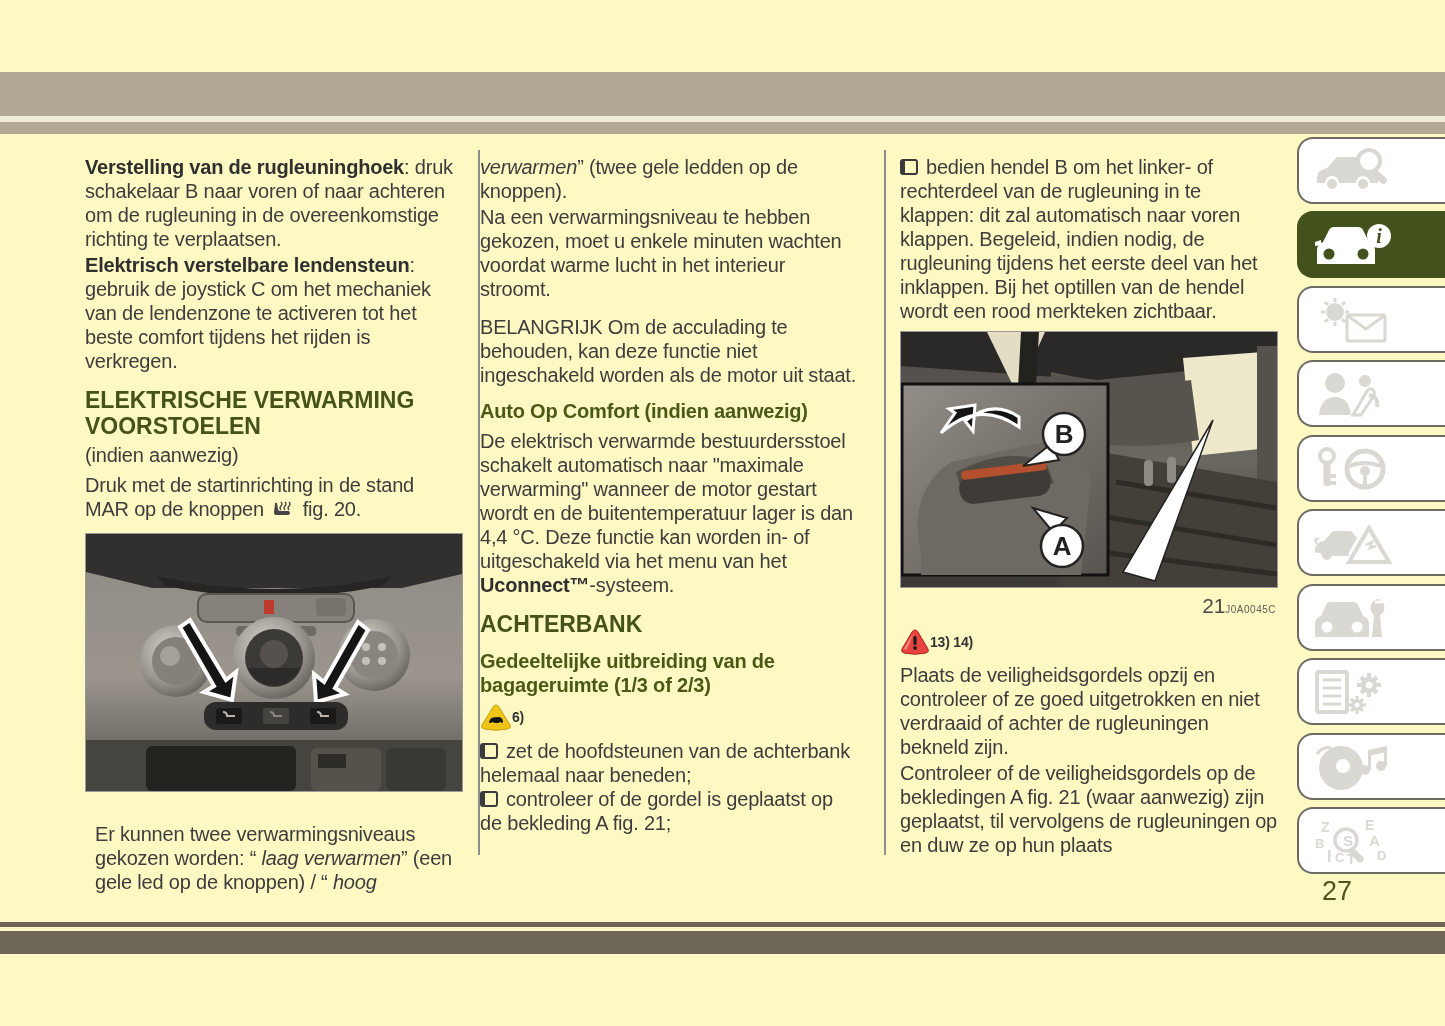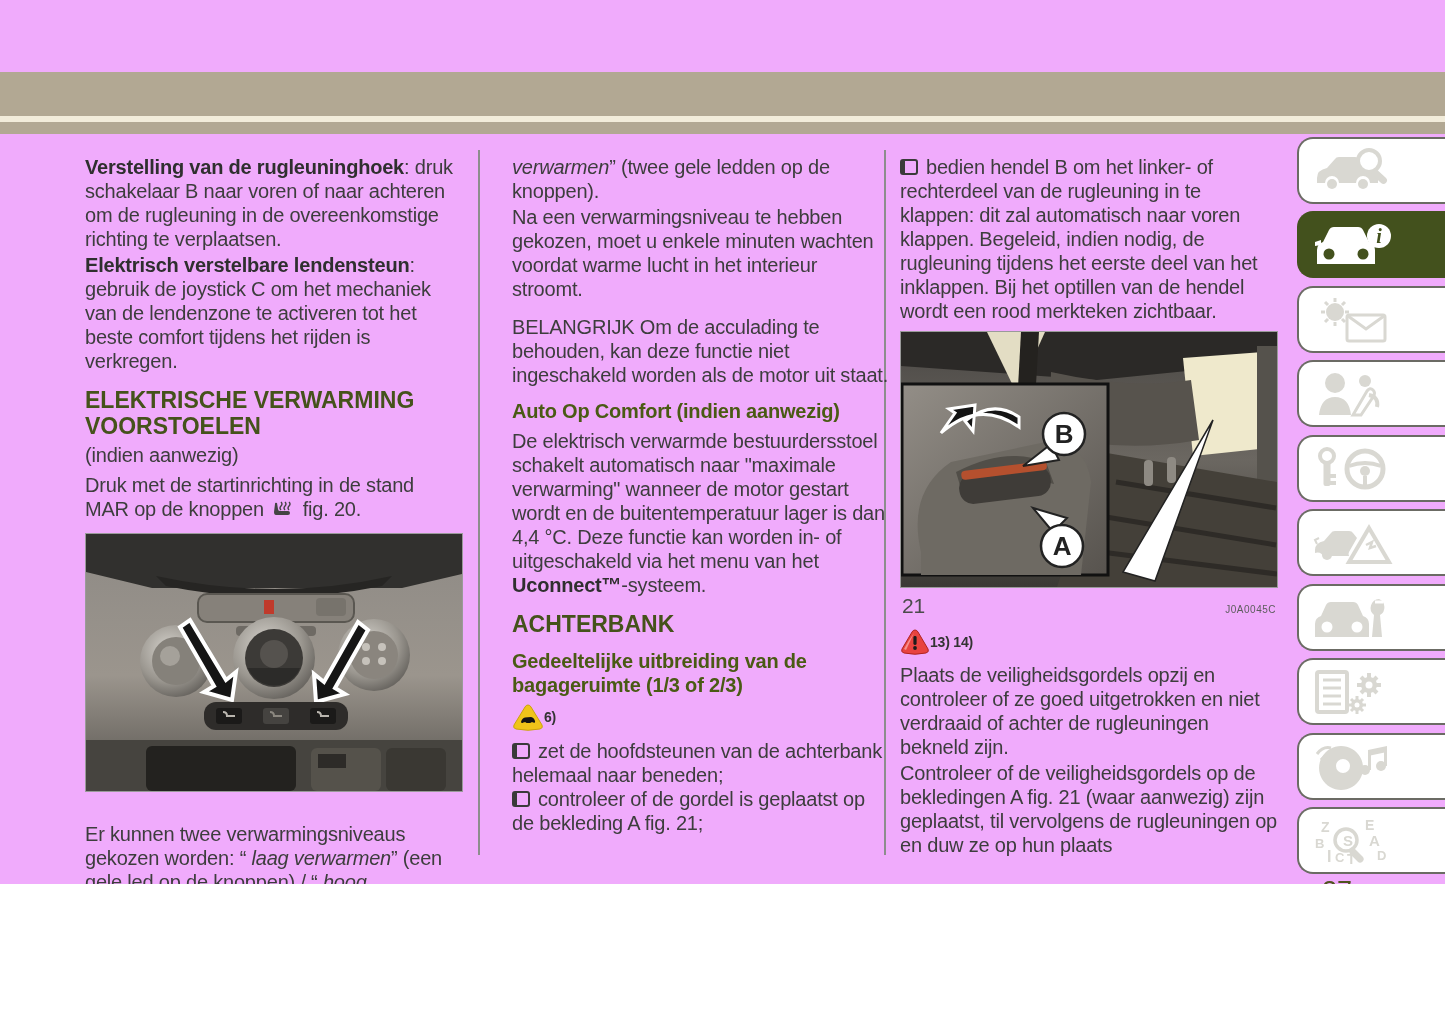--- a/index.html
+++ b/index.html
@@ -1,40 +1,40 @@
 <!DOCTYPE html>
 <html><head>
 <meta charset="utf-8">
 <style>
   html,body{margin:0;padding:0;background:#fff;}
-  .page{position:relative;width:1445px;height:884px;background:#f0abfc;overflow:hidden;
+  .page{position:relative;width:1445px;height:1026px;background:#fef9c3;overflow:hidden;
         font-family:"Liberation Sans","DejaVu Sans",sans-serif;color:#3d3d3d;}
   
   .band-top-main{position:absolute;left:0;top:72px;width:1445px;height:44px;background:#b2a893;}
   .band-top-sep{position:absolute;left:0;top:116px;width:1445px;height:6px;background:#f2ecda;}
   .band-top-thin{position:absolute;left:0;top:122px;width:1445px;height:12px;background:#b2a893;}
   .band-bot-thin{position:absolute;left:0;top:922px;width:1445px;height:5px;background:#6e6756;}
   .band-bot-main{position:absolute;left:0;top:931px;width:1445px;height:23px;background:#6e6756;}
   
   .col{position:absolute;top:155px;width:378px;font-size:20px;line-height:24px;letter-spacing:-0.2px;}
-  .col1{left:85px;} .col2{left:512px;} .col3{left:900px;}
+  .col1{left:85px;} .col2{left:480px;} .col3{left:900px;}
   .vdiv{position:absolute;top:150px;width:2px;height:705px;background:#8d8d8d;}
   .vdiv1{left:478px;} .vdiv2{left:884px;}
   p{margin:0 0 2px 0;}
   .lead{font-weight:bold;color:#2f2f2f;}
   h2.sec{margin:14px 0 4px 0;font-size:23px;line-height:26px;color:#45521b;letter-spacing:0;}
   h3.sub{margin:12px 0 6px 0;font-size:20px;line-height:24px;color:#4a5a14;}
   .it{font-style:italic;}
   .bd{font-weight:bold;color:#2f2f2f;}
   ul.steps{list-style:none;margin:0;padding:0;}
   ul.steps li{margin:0;}
   .sqbullet{display:inline-block;width:11px;height:12px;border:2px solid #3a3a3a;border-left-width:5px;
              border-radius:3px;margin-right:8px;vertical-align:-1px;}
   .figure{width:376px;border:1px solid #9a9a9a;display:block;}
-  .figcap{display:flex;justify-content:space-between;align-items:baseline;margin:6px 2px 0 2px;}
+  .figcap{display:flex;justify-content:flex-end;align-items:baseline;margin:6px 2px 0 2px;}
   .fignum{font-size:21px;color:#4b4b4b;}
   .figcode{font-size:10px;color:#5c5c5c;letter-spacing:0.5px;}
   .warnrow{display:flex;align-items:center;margin:6px 0 8px 0;}
   .noteref{font-size:14px;font-weight:bold;color:#333;}
   .seaticon{vertical-align:-2px;margin:0 4px;}
   
   .sidebar{position:absolute;left:1297px;top:0;width:148px;height:1026px;}
   .tab{position:absolute;left:0;width:148px;height:67px;background:#fff;border:2px solid #6b6b64;
        border-right:none;border-radius:16px 0 0 16px;box-sizing:border-box;
        display:flex;align-items:center;padding-left:14px;color:#d9d8d2;}
@@ -117,21 +117,21 @@
         <path d="M184 178 q4 0 4 4 l8 0" stroke="#8b877f" stroke-width="2" fill="none"></path>
       <rect x="224" y="174" width="26" height="16" rx="3" fill="#1b1a19"></rect>
         <path d="M231 178 q4 0 4 4 l8 0" stroke="#b9b5ae" stroke-width="2" fill="none"></path>
       <path d="M0 206 h376 v51 h-376 z" fill="#46443f"></path>
       <rect x="60" y="212" width="150" height="45" rx="6" fill="#23221f"></rect>
       <rect x="225" y="214" width="70" height="43" rx="6" fill="#55524b"></rect>
         <rect x="300" y="214" width="60" height="43" rx="6" fill="#3a3833"></rect>
       <rect x="232" y="220" width="28" height="14" fill="#2d2b28"></rect>
     </svg>
 
-    <p style="margin-top:30px;">
+    <p style="margin-top:30px;margin-left:10px;">
       <span>Er kunnen twee verwarmingsniveaus gekozen worden: “ </span><span class="it">laag verwarmen</span><span>” (een gele led op de knoppen) / “ </span><span class="it">hoog</span>
     </p>
   </div>
 
   <div class="col col2">
     <p><span class="it">verwarmen</span><span>” (twee gele ledden op de knoppen).</span></p>
     <p>Na een verwarmingsniveau te hebben gekozen, moet u enkele minuten wachten voordat warme lucht in het interieur stroomt.</p>
     <p style="margin-top:14px;">BELANGRIJK Om de acculading te behouden, kan deze functie niet ingeschakeld worden als de motor uit staat.</p>
     <h3 class="sub">Auto Op Comfort (indien aanwezig)</h3>
     <p><span>De elektrisch verwarmde bestuurdersstoel schakelt automatisch naar "maximale verwarming" wanneer de motor gestart wordt en de buitentemperatuur lager is dan 4,4 °C. Deze functie kan worden in- of uitgeschakeld via het menu van het </span><span class="bd">Uconnect™</span><span>-systeem.</span></p>

